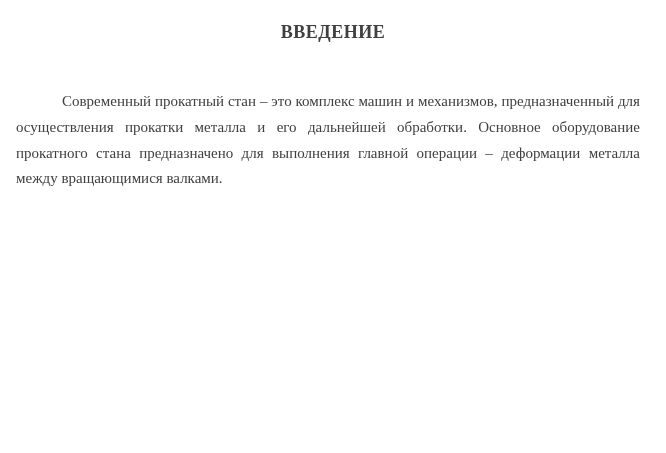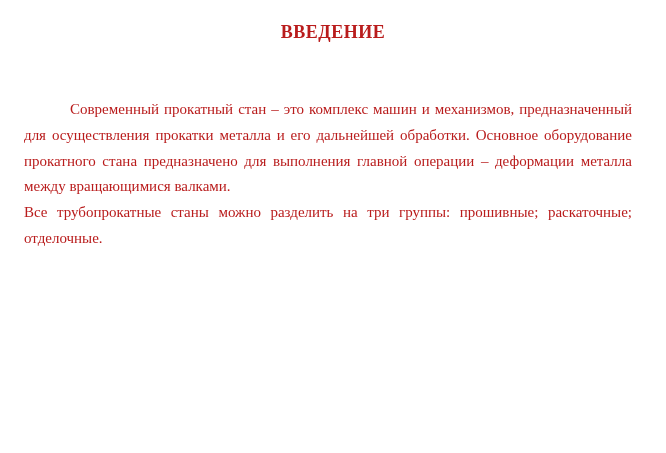--- a/index.html
+++ b/index.html
@@ -7,35 +7,35 @@
     padding: 0;
     background: #ffffff;
   }
   .page {
     position: relative;
     width: 666px;
     height: 453px;
     background: #ffffff;
     box-sizing: border-box;
     font-family: "Liberation Serif", "DejaVu Serif", serif;
-    color: #b91c1c;
+    color: #404040;
     overflow: hidden;
   }
   .doc-title {
     margin: 0;
     padding: 22px 0 0 0;
     text-align: center;
     font-size: 18px;
     font-weight: bold;
     letter-spacing: 0.5px;
     text-transform: uppercase;
     font-family: "Liberation Serif", "DejaVu Serif", serif;
   }
   .body-block {
-    margin: 12px;
+    margin: 4px;
     padding: 0 22px 0 12px;
   }
   p.para {
     margin: 0 0 0 0;
     font-size: 15px;
     line-height: 1.72;
     text-align: justify;
     text-justify: inter-word;
     text-indent: 46px;
   }
@@ -54,18 +54,17 @@
 
 <div class="page">
 
   <h1 class="doc-title">ВВЕДЕНИЕ</h1>
 
   <div class="body-block">
 
     <p class="para first">Современный прокатный стан – это комплекс машин и механизмов, предназначенный для осуществления прокатки металла и его дальнейшей обработки. Основное оборудование прокатного стана предназначено для выполнения главной операции – деформации металла между вращающимися валками.</p>
 
 
-    <p class="para no-indent">Все трубопрокатные станы можно разделить на три группы: прошивные; раскаточные; отделочные.</p>
 
 
   </div>
 
 </div>
 
 </body></html>

